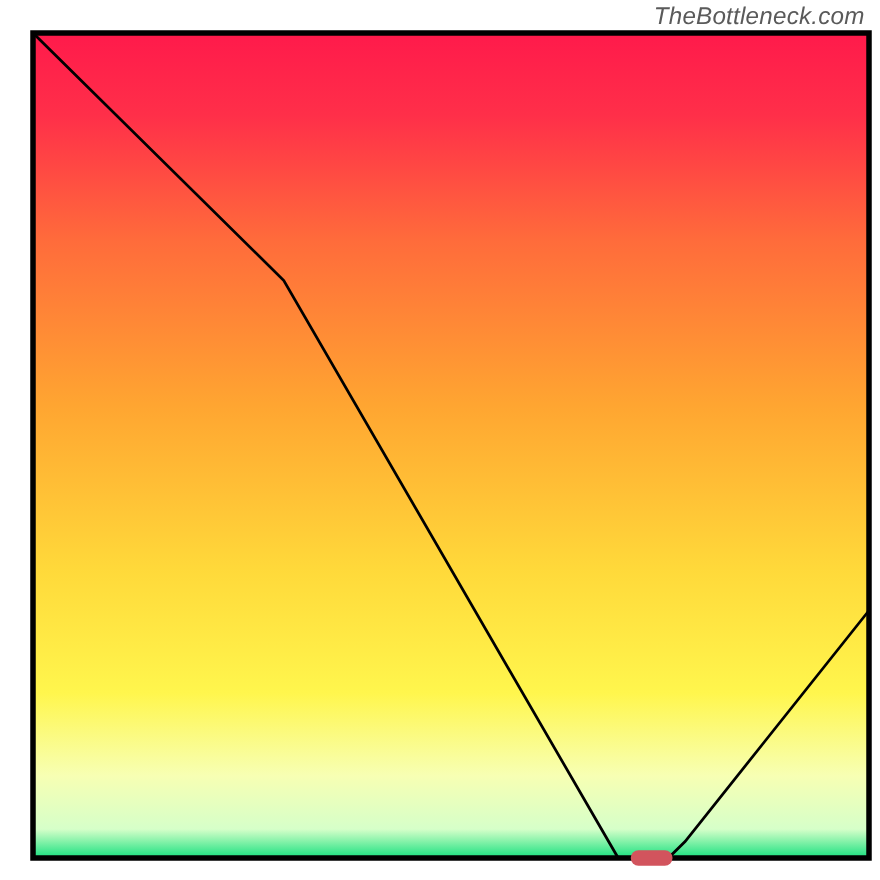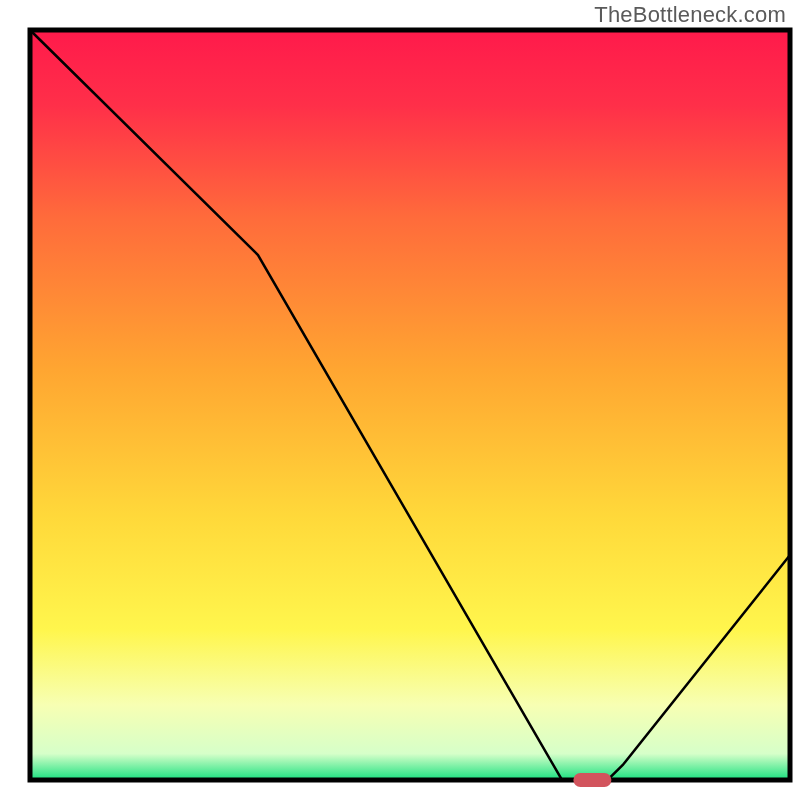--- a/index.html
+++ b/index.html
@@ -17,20 +17,21 @@
   }
   .watermark {
     position: absolute;
     top: 2px;
     right: 14px;
     font-size: 22px;
     font-weight: 500;
     color: #5a5a5a;
     letter-spacing: 0.2px;
     z-index: 10;
+    font-style: italic;
   }
   svg.chart {
     position: absolute;
     left: 0;
     top: 0;
     width: 800px;
     height: 800px;
   }
 </style>
 </head>

